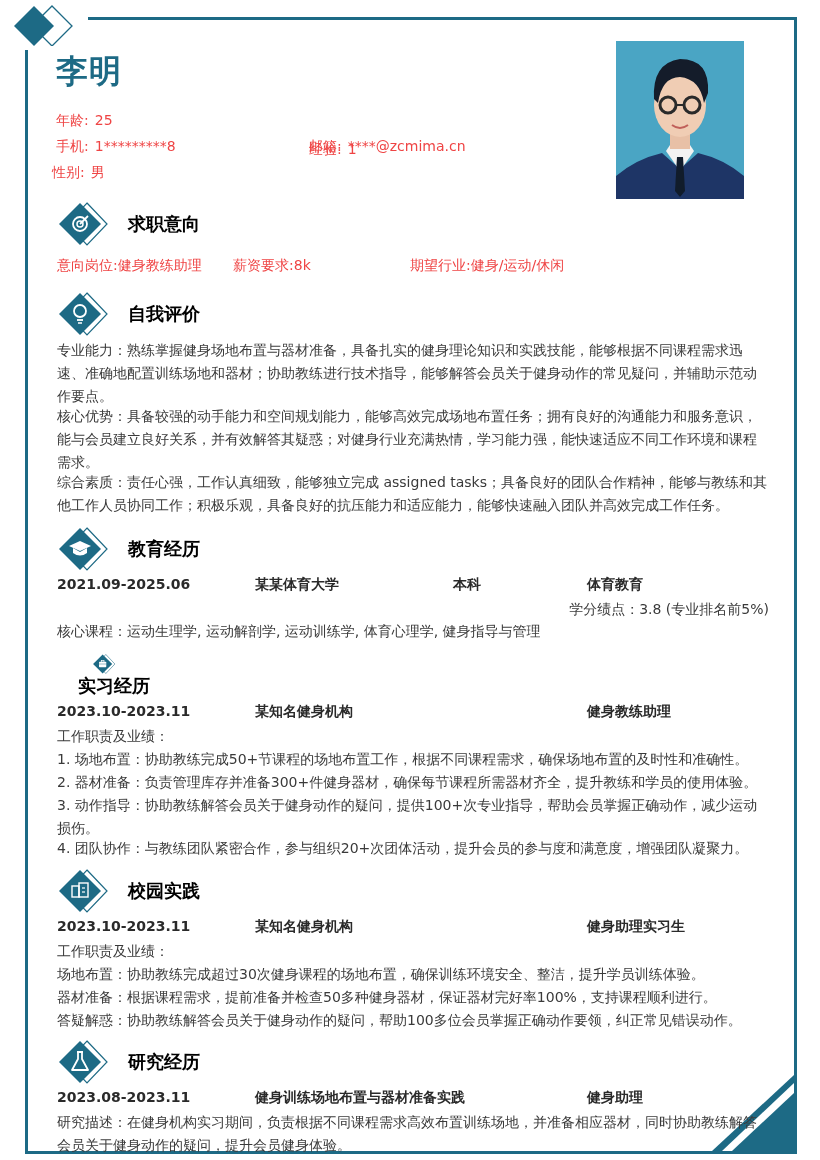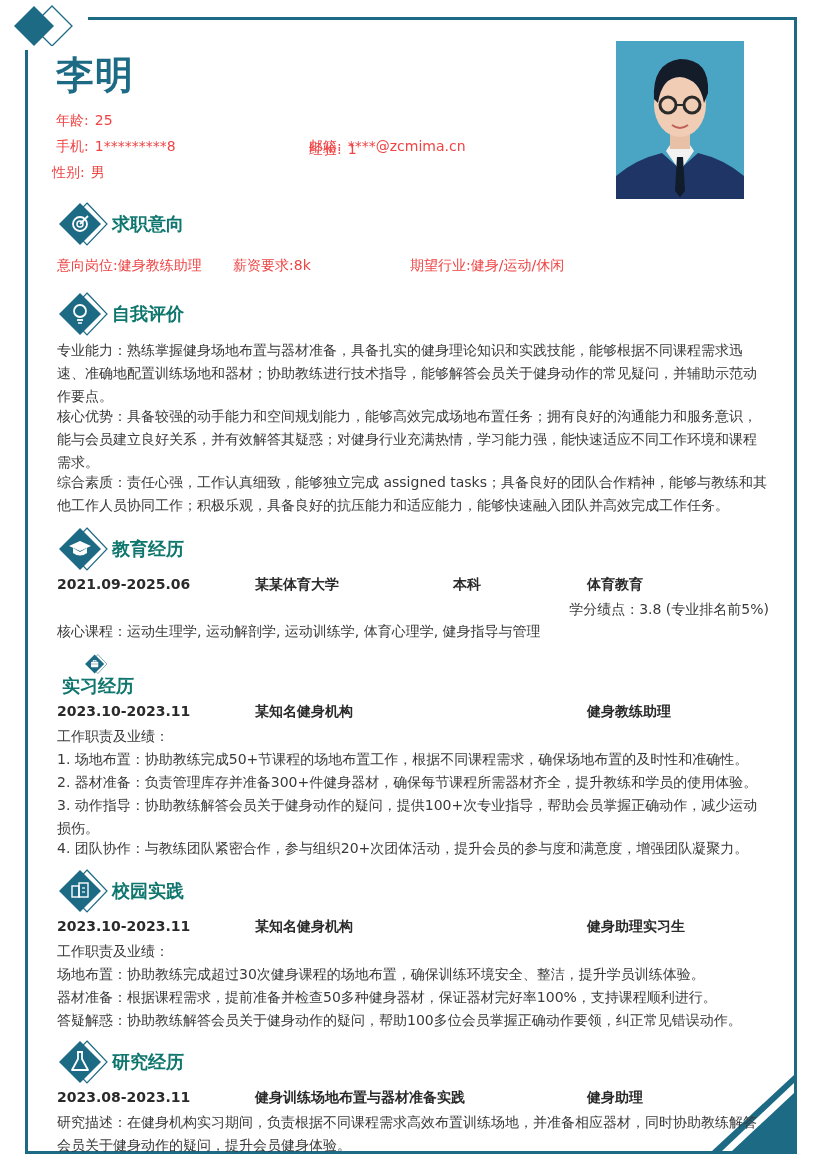--- a/index.html
+++ b/index.html
@@ -7,30 +7,30 @@
   body { position: relative; font-family: "DejaVu Sans", "Liberation Sans", sans-serif; color: #3a3a3a; }
 
   .frame-top { position: absolute; left: 88px; top: 17px; width: 709px; height: 3px; background: #1d6a85; }
   .frame-right { position: absolute; left: 794px; top: 17px; width: 3px; height: 1137px; background: #1d6a85; }
   .frame-left { position: absolute; left: 25px; top: 50px; width: 3px; height: 1104px; background: #1d6a85; }
   .frame-bottom { position: absolute; left: 25px; top: 1151px; width: 772px; height: 3px; background: #1d6a85; }
 
   .corner-deco { position: absolute; left: 8px; top: 4px; width: 70px; height: 42px; }
   .br-deco { position: absolute; left: 712px; top: 1075px; width: 82px; height: 76px; }
 
-  .name { position: absolute; left: 56px; top: 50px; font-size: 38px; font-weight: bold; color: #1d6a85; letter-spacing: 1px; }
+  .name { position: absolute; left: 56px; top: 50px; font-size: 32px; font-weight: bold; color: #1d6a85; letter-spacing: 1px; }
 
   .info { position: absolute; font-size: 14px; color: #ef4444; white-space: nowrap; }
   .info .lbl { margin-right: 6px; }
 
   .photo { position: absolute; left: 616px; top: 41px; width: 128px; height: 158px; background: #4aa5c4; overflow: hidden; }
 
   .sec-head { position: absolute; left: 58px; height: 44px; display: flex; align-items: center; }
   .sec-icon { width: 50px; height: 44px; position: relative; }
-  .sec-title { font-size: 18px; font-weight: bold; color: #0f766e; margin-left: 4px; }
+  .sec-title { font-size: 18px; font-weight: bold; color: #000000; margin-left: 20px; }
 
   .txt { position: absolute; left: 57px; width: 712px; font-size: 14px; line-height: 23px; color: #3a3a3a; }
   .row { position: absolute; left: 57px; font-size: 14px; font-weight: bold; color: #2a2a2a; white-space: nowrap; }
   .row span { position: absolute; top: 0; }
 </style>
 </head>
 <body>
 
 <div class="frame-top"></div>
 <div class="frame-right"></div>

